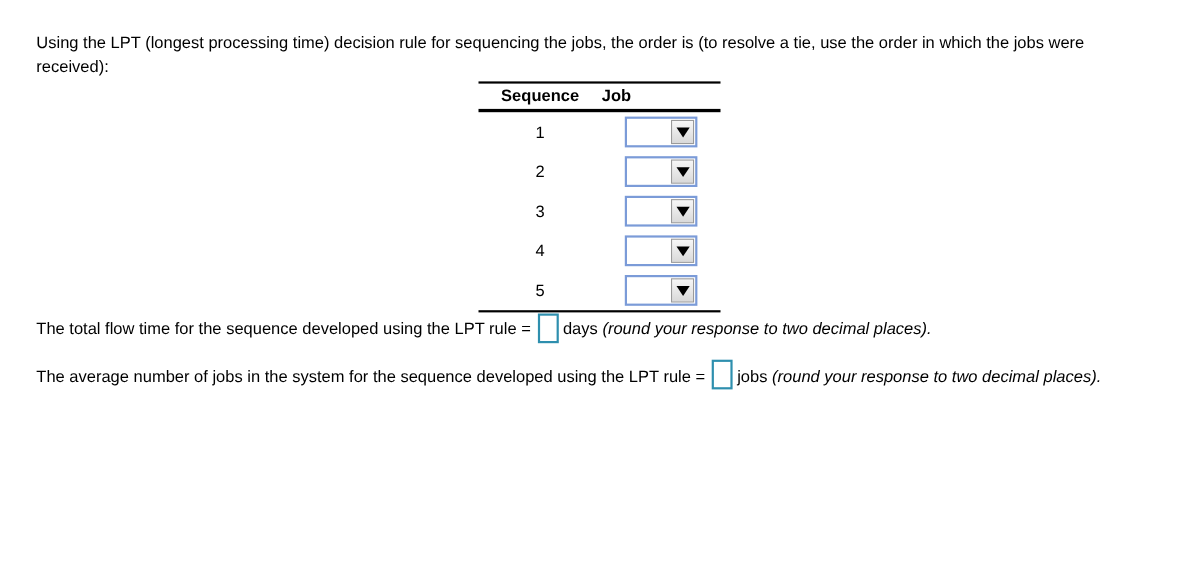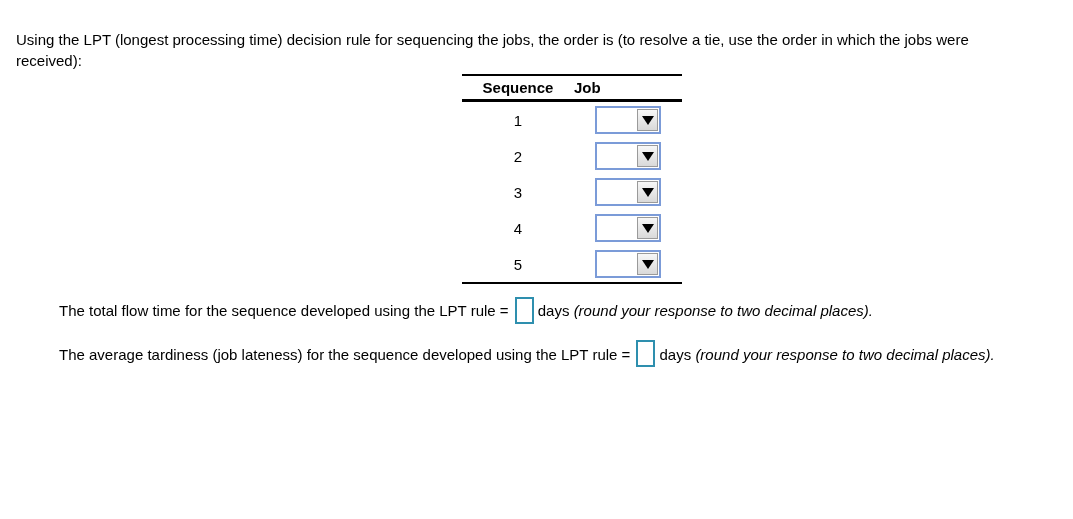--- a/index.html
+++ b/index.html
@@ -12,30 +12,30 @@
     height: 519px;
     position: relative;
     font-family: "Liberation Sans", sans-serif;
     font-size: 15px;
     color: #000000;
     overflow: hidden;
   }
 
   .intro {
     position: absolute;
-    left: 16px;
+    left: 33px;
     top: 14px;
     width: 1016px;
     line-height: 21px;
   }
 
   
   .seq-table {
     position: absolute;
-    left: 462px;
+    left: 435px;
     top: 74px;
     width: 220px;
     border-top: 2px solid #000;
     border-bottom: 2px solid #000;
   }
   .seq-header {
     display: flex;
     align-items: center;
     height: 23px;
     border-bottom: 3px solid #000;
@@ -81,23 +81,22 @@
     width: 0; height: 0;
     border-left: 6px solid transparent;
     border-right: 6px solid transparent;
     border-top: 9px solid #000;
   }
 
   
   .questions {
     position: absolute;
     left: 33px;
-    top: 297px;
+    top: 286px;
     width: 1014px;
-    margin-left: 26px;
   }
   .q {
     margin: 0 0 15px 0;
     line-height: 27px;
     white-space: pre-wrap;
   }
   .ans-box {
     display: inline-block;
     width: 15px;
     height: 23px;
@@ -180,15 +179,15 @@
           </span>
         </div>
       </div>
   </div>
 </div>
 
 <div class="questions">
   <p class="q"><span>The total flow time for the sequence developed using the LPT rule =</span><span class="ans-box"></span><span> days </span><span class="hint">(round your response to two decimal places).</span></p>
 
 
+  <p class="q"><span>The average number of jobs in the system for the sequence developed using the LPT rule =</span><span class="ans-box"></span><span> jobs </span><span class="hint">(round your response to two decimal places).</span></p>
 
-  <p class="q"><span>The average tardiness (job lateness) for the sequence developed using the LPT rule =</span><span class="ans-box"></span><span> days </span><span class="hint">(round your response to two decimal places).</span></p>
 </div>
 
 </body></html>

